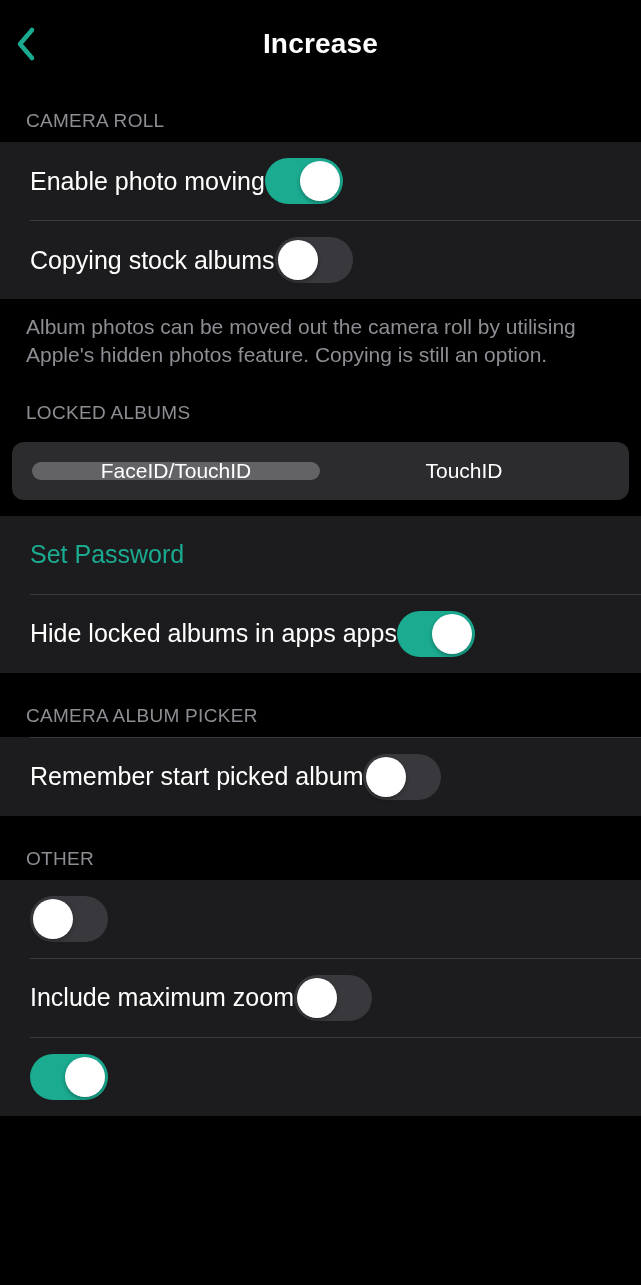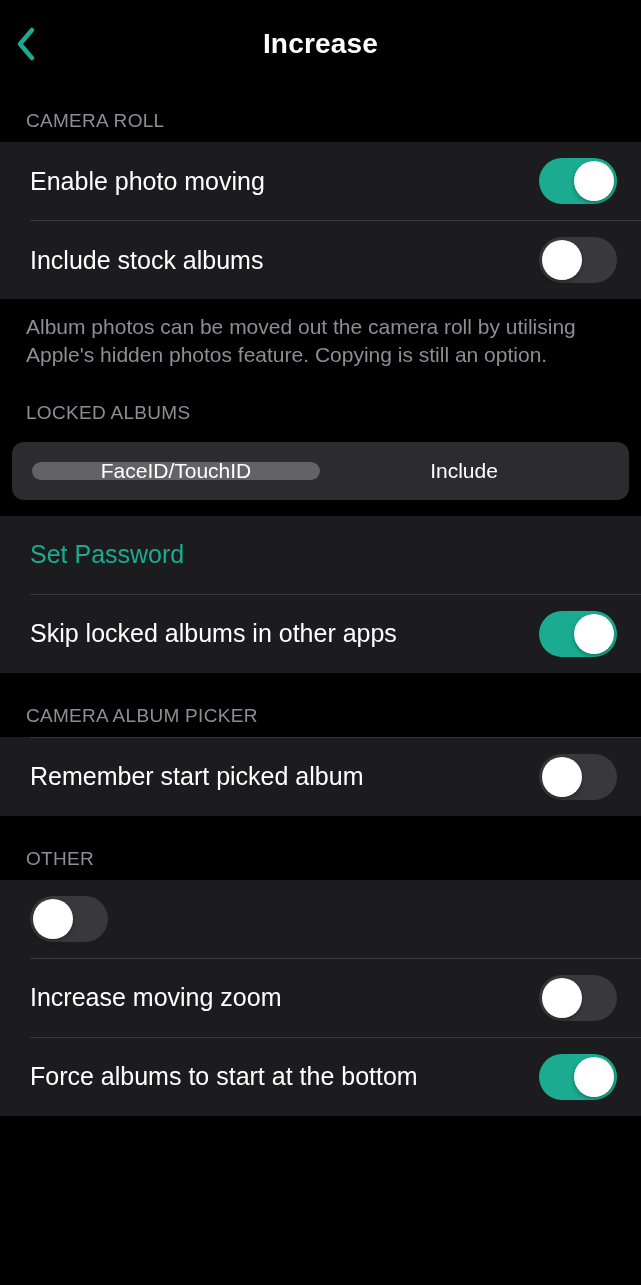--- a/index.html
+++ b/index.html
@@ -51,21 +51,20 @@
       letter-spacing: 0.3px;
       padding: 32px 27px 10px 26px;
     }
     .section-header.first {
       padding-top: 22px;
     }
     .row {
       background: #1c1c1e;
       display: flex;
       align-items: center;
-      justify-content: space-between;
       padding: 0 24px 0 30px;
       height: 78px;
     }
     .row-label {
       color: #ffffff;
       font-size: 25px;
       font-weight: 400;
     }
     .row-link {
       color: #1aab90;
@@ -177,40 +176,40 @@
 <div class="section-header first">CAMERA ROLL</div>
 <div class="group">
   <div class="row">
     <span class="row-label">Enable photo moving</span>
     <div class="toggle on">
         <div class="knob"></div>
       </div>
   </div>
   <div class="divider"></div>
   <div class="row">
-    <span class="row-label">Include stock albums</span>
+    <span class="row-label">Copying stock albums</span>
     <div class="toggle off">
         <div class="knob"></div>
       </div>
   </div>
 </div>
 <div class="footer-text">Album photos can be moved out the camera roll by utilising Apple's hidden photos feature. Copying is still an option.</div>
 
 <div class="section-header">LOCKED ALBUMS</div>
 <div class="segmented">
   <div class="segment selected">FaceID/TouchID</div>
-  <div class="segment">Include</div>
+  <div class="segment">TouchID</div>
   <div class="segment-sep"></div>
 </div>
 <div class="link-row">
   <span class="row-link">Set Password</span>
 </div>
 <div class="divider"></div>
 <div class="row">
-  <span class="row-label">Skip locked albums in other apps</span>
+  <span class="row-label">Hide locked albums in apps apps</span>
   <div class="toggle on">
       <div class="knob"></div>
     </div>
 </div>
 
 <div class="section-header">CAMERA ALBUM PICKER</div>
 <div class="group">
   <div class="divider"></div>
   <div class="row">
     <span class="row-label">Remember start picked album</span>
@@ -222,25 +221,24 @@
 
 <div class="section-header">OTHER</div>
 <div class="group">
   <div class="row">
     <div class="toggle off">
         <div class="knob"></div>
       </div>
   </div>
   <div class="divider"></div>
   <div class="row">
-    <span class="row-label">Increase moving zoom</span>
-    <div class="toggle off">
-        <div class="knob"></div>
-      </div>
-  </div>
-  <div class="divider"></div>
-  <div class="row">
-    <span class="row-label">Force albums to start at the bottom</span>
+    <span class="row-label">Include maximum zoom</span>
+    <div class="toggle off">
+        <div class="knob"></div>
+      </div>
+  </div>
+  <div class="divider"></div>
+  <div class="row">
     <div class="toggle on">
         <div class="knob"></div>
       </div>
   </div>
 </div>
 
 </body></html>

